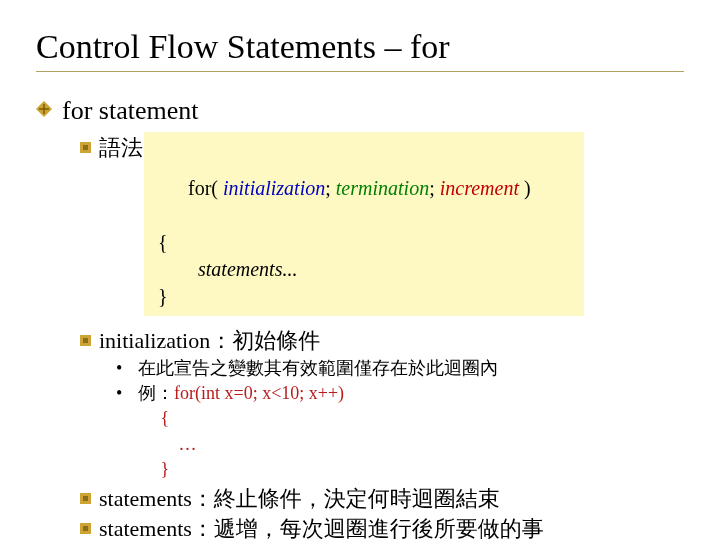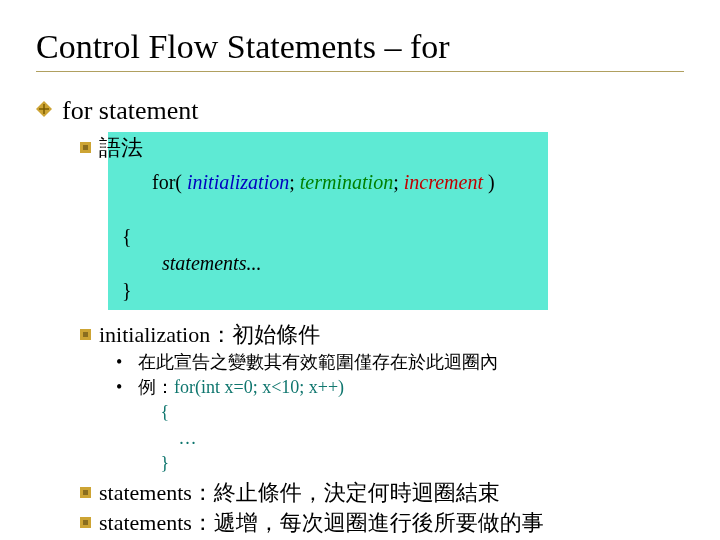--- a/index.html
+++ b/index.html
@@ -58,40 +58,40 @@
   .l2-text {
     font-size: 22px;
     line-height: 1.35;
   }
   .sicon {
     margin-top: 9px;
     margin-right: 8px;
     flex: 0 0 auto;
   }
   .codebox {
-    background: #5eead4;
-    margin-left: 72px;
+    background: #fef9c3;
+    margin-left: 108px;
     width: 440px;
-    padding: 10px 10px 6px 14px;
+    padding: 16px 10px 6px 14px;
     font-size: 20px;
     line-height: 1.35;
     font-family: "Times New Roman", serif;
     box-sizing: border-box;
   }
   .codebox .line { white-space: pre; }
   .italic { font-style: italic; }
   .l3-block {
     margin-left: 80px;
     font-size: 18px;
     line-height: 1.4;
   }
   .l3-row { display: flex; }
   .l3-bullet { width: 22px; flex: 0 0 22px; }
   .l3-text { }
-  .code-inline { color: #0f766e; }
+  .code-inline { color: #b91c1c; }
   .c-init { color: #0000c0; }
   .c-term { color: #008000; }
   .c-inc  { color: #c00000; }
 </style>
 </head>
 <body>
 
 <div class="slide">
 
   <h1 class="title">Control Flow Statements – for</h1>

